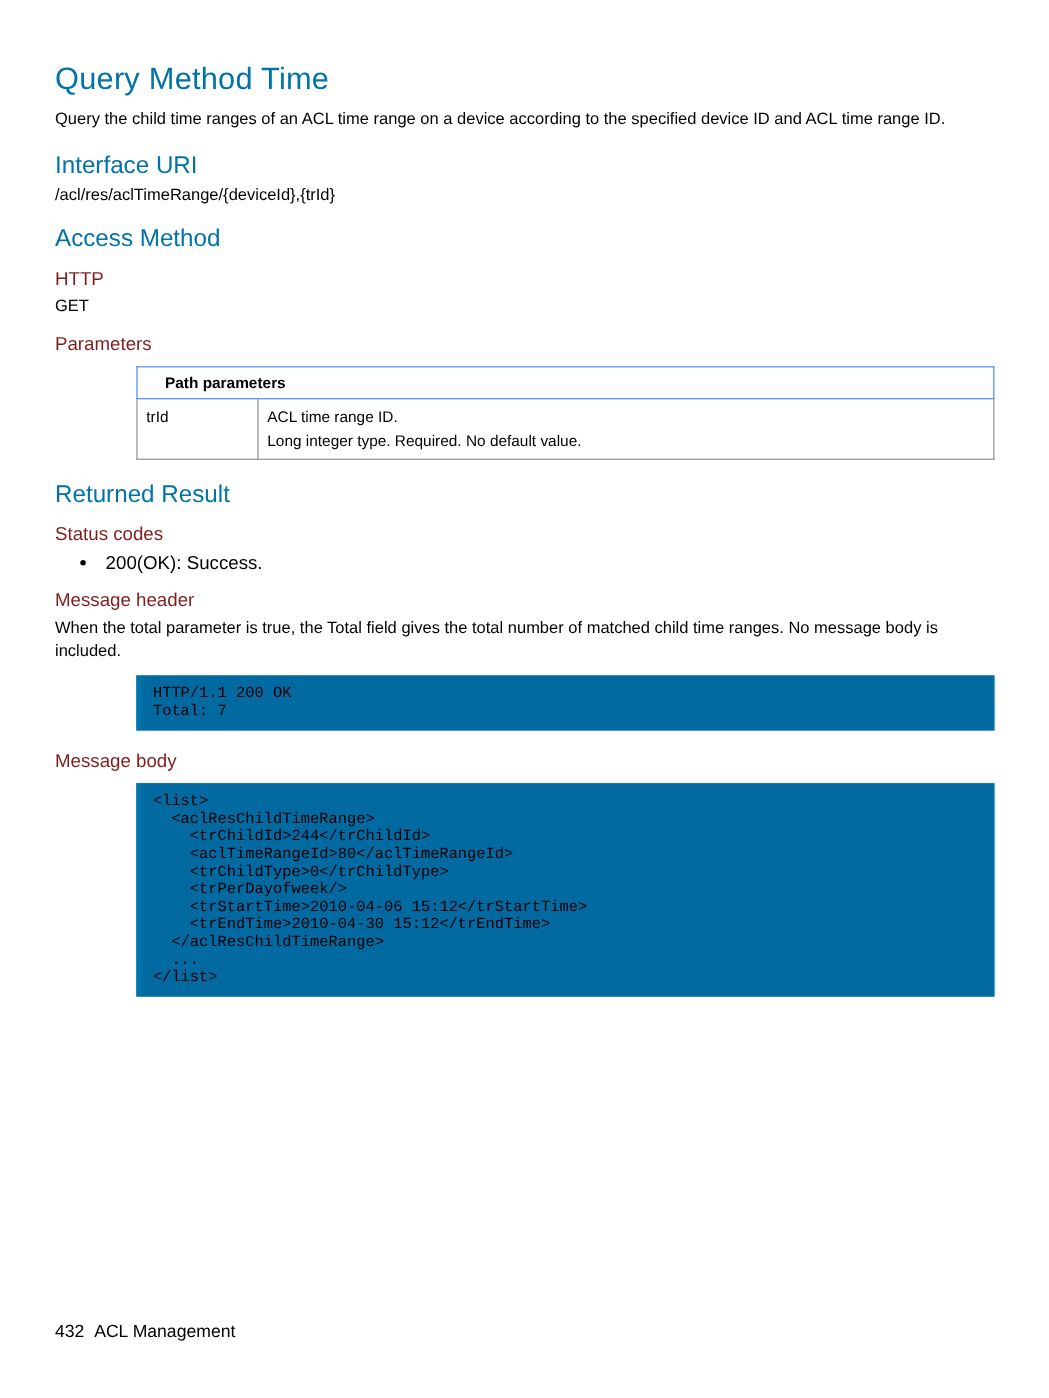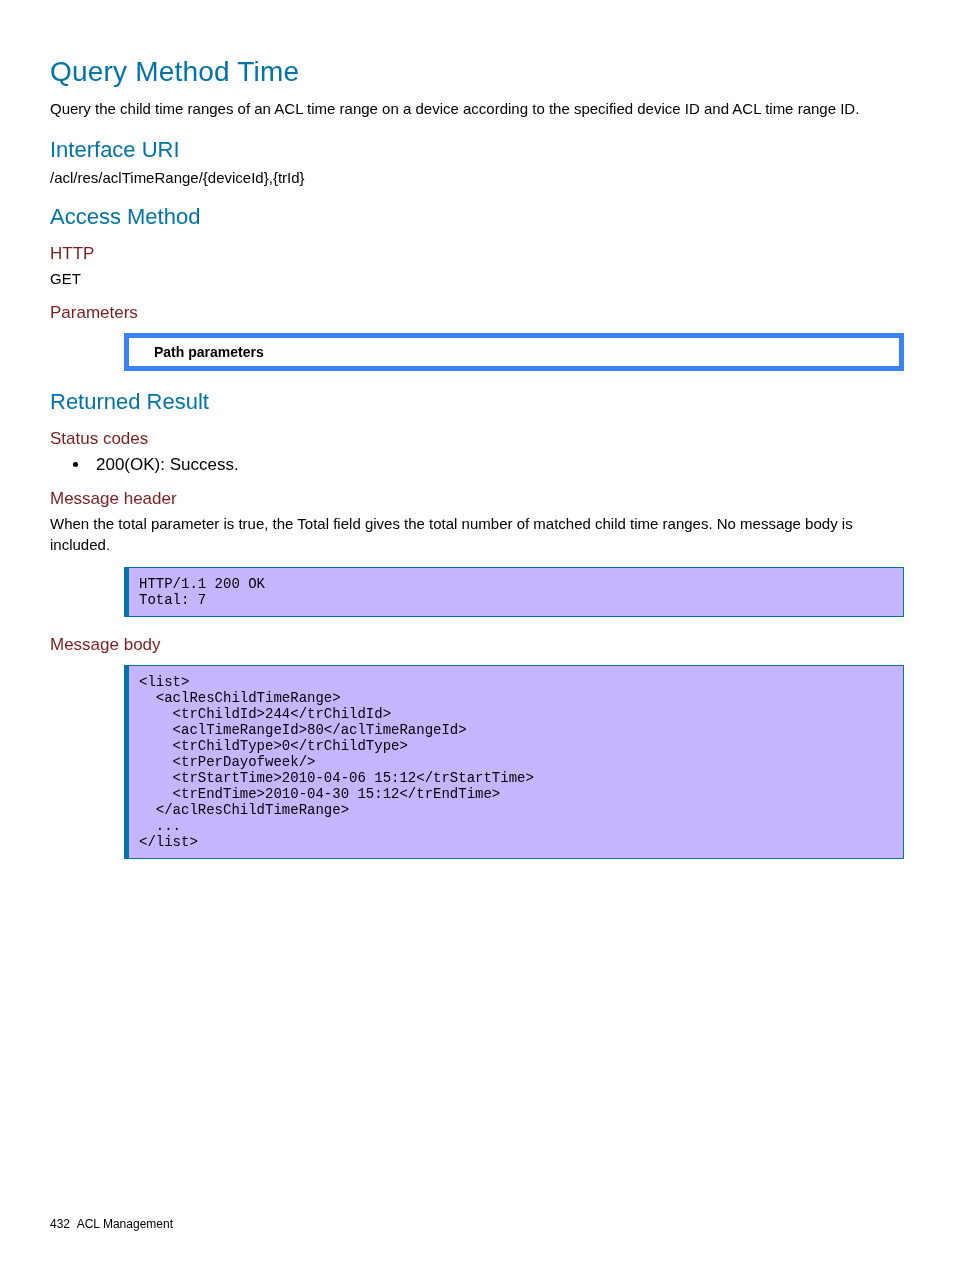--- a/index.html
+++ b/index.html
@@ -56,46 +56,46 @@
     border-collapse: collapse;
     width: calc(100% - 74px);
     margin-left: 74px;
     margin-top: 10px;
     margin-bottom: 16px;
     font-size: 14px;
   }
   table.ptable th {
     text-align: left;
     font-weight: bold;
-    border: 5px solid #3b82f6;
+    border: 1px solid #3b82f6;
     padding: 6px 25px;
     background: #fff;
   }
   table.ptable td {
     border: 1px solid #888;
     padding: 6px 8px;
     vertical-align: top;
     line-height: 1.5;
   }
   table.ptable td.name { width: 110px; }
   .codebox {
     border: 1px solid #0073a8;
     border-left: 5px solid #0073a8;
     margin: 10px 0 18px 74px;
     padding: 8px 10px;
     font-family: "Courier New", monospace;
     font-size: 14px;
     white-space: pre;
-    background: #c4b5fd;
+    background: #0369a1;
   }
   .footer {
     position: absolute;
-    bottom: 40px;
+    bottom: 51px;
     left: 50px;
-    font-size: 12px;
+    font-size: 16px;
   }
 </style>
 </head>
 <body>
 
 <h1 class="title">Query Method Time</h1>
 <p class="body indent1">Query the child time ranges of an ACL time range on a device according to the specified device ID and ACL time range ID.</p>
 
 <h2 class="sec">Interface URI</h2>
 <p class="mono-line indent1">/acl/res/aclTimeRange/{deviceId},{trId}</p>
@@ -106,20 +106,24 @@
 
 <h3 class="sub indent2">Parameters</h3>
 
 <table class="ptable">
   <thead>
     <tr>
         <th colspan="2">Path parameters</th>
       </tr>
   </thead>
   <tbody>
+    <tr>
+      <td class="name">trId</td>
+      <td><span>ACL time range ID.</span><br><span>Long integer type. Required. No default value.</span></td>
+    </tr>
   </tbody>
 </table>
 
 <h2 class="sec">Returned Result</h2>
 
 <h3 class="sub indent2">Status codes</h3>
 <ul class="bullets indent2">
   <li>200(OK): Success.</li>
 </ul>
 

